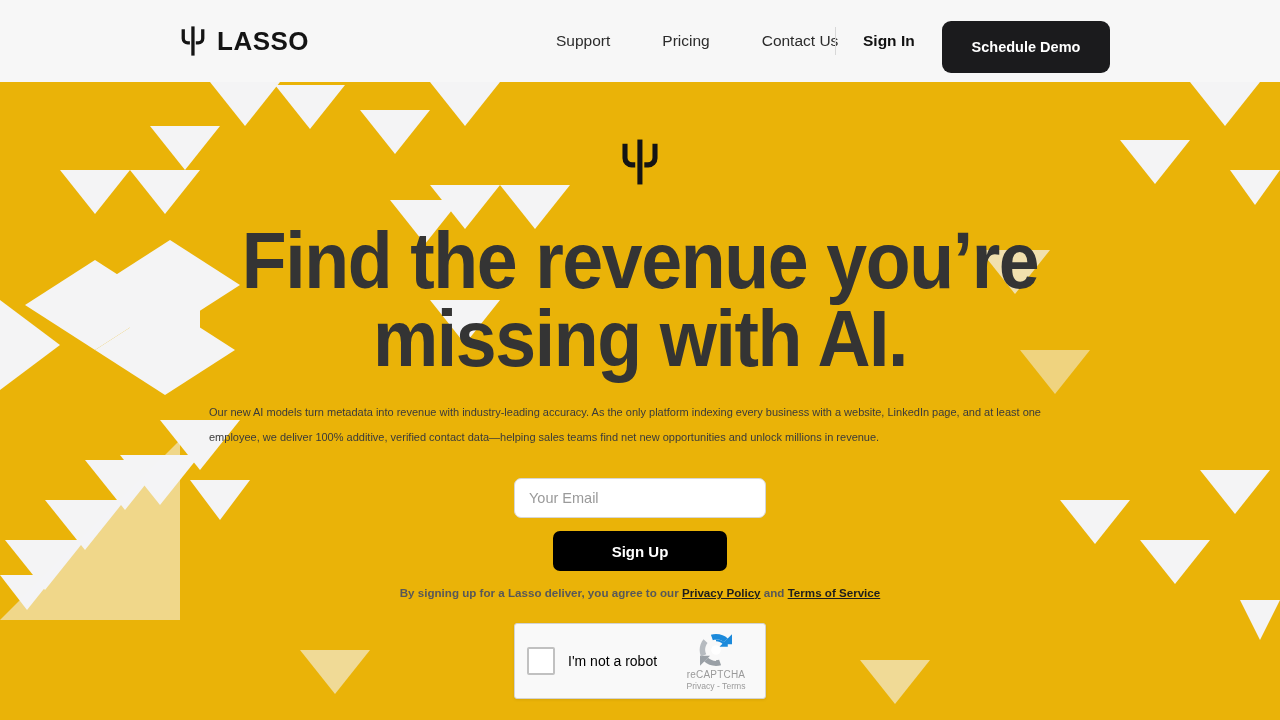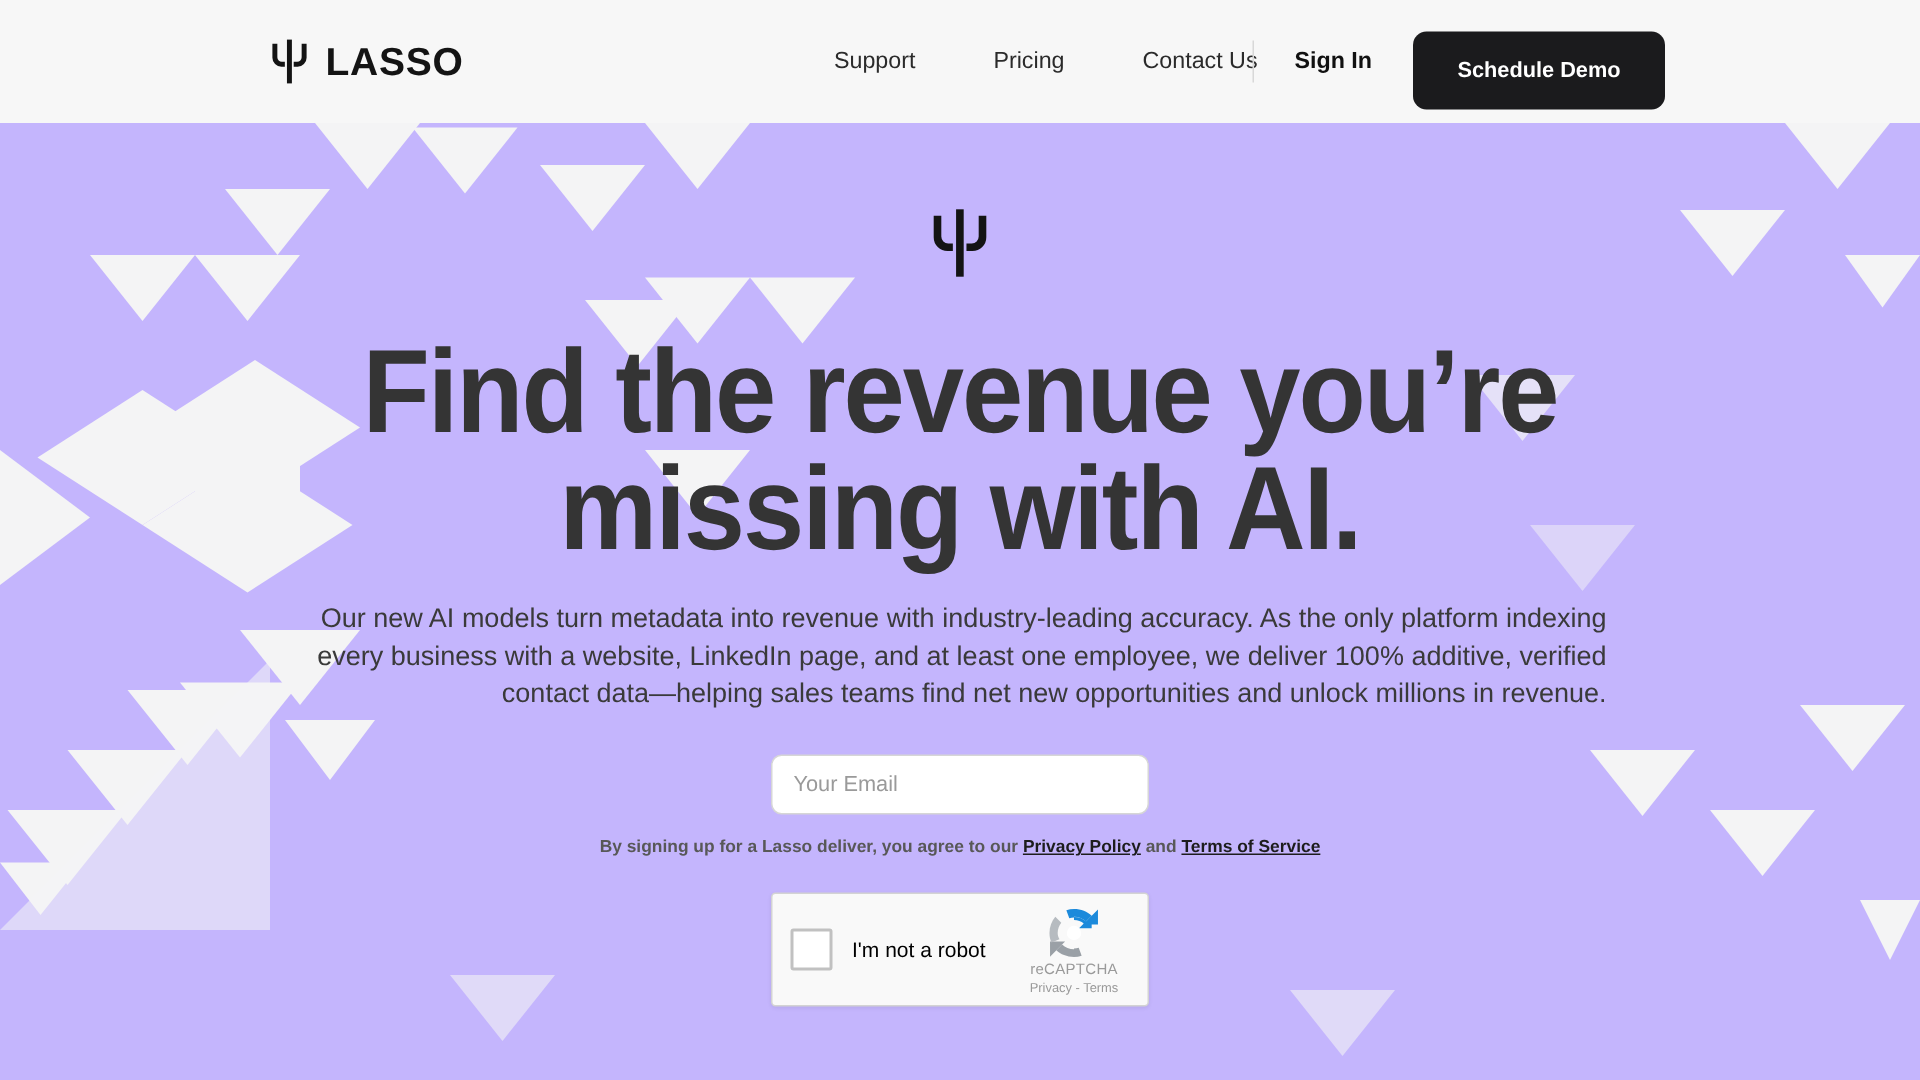--- a/index.html
+++ b/index.html
@@ -2,21 +2,21 @@
 <html><head>
 <meta charset="utf-8">
 <style>
   * { box-sizing: border-box; margin: 0; padding: 0; }
   html, body {
     width: 1280px; height: 720px;
     font-family: "Liberation Sans", sans-serif;
     background: #ffffff;
     overflow: hidden;
   }
-  #page { position: relative; width: 1280px; height: 720px; background:#c4b5fd; }
+  #page { position: relative; width: 1280px; height: 720px; background:#eab308; }
 
   
   #bg-pattern {
     position: absolute; inset: 0;
     z-index: 0; pointer-events: none;
   }
 
   
   #header {
     position: absolute; top: 0; left: 0;
@@ -82,22 +82,22 @@
     font-weight: 700;
     line-height: 0.99;
     letter-spacing: -1.5px;
     color: #343434;
     transform: scaleX(0.93);
   }
 
   #subcopy {
     margin-top: 22px;
     width: 862px;
-    text-align: right;
-    font-size: 18px;
+    text-align: left;
+    font-size: 11px;
     line-height: 25px;
     color: #3a3a3a;
   }
 
   #signup-form {
     margin-top: 28px;
     display: flex; align-items: center; gap: 13px; flex-direction: column;
   }
   #email-input {
     width: 252px; height: 40px;
@@ -242,20 +242,21 @@
 
     <h1 id="headline">
       <span>Find the revenue you’re</span><br>
       <span>missing with AI.</span>
     </h1>
 
     <p id="subcopy">Our new AI models turn metadata into revenue with industry-leading accuracy. As the only platform indexing every business with a website, LinkedIn page, and at least one employee, we deliver 100% additive, verified contact data—helping sales teams find net new opportunities and unlock millions in revenue.</p>
 
     <form id="signup-form">
       <input id="email-input" type="text" placeholder="Your Email" style="">
+      <button id="signup-button">Sign Up</button>
     </form>
 
     <div id="legal">
       <span>By signing up for a Lasso deliver, you agree to our </span><a href="#">Privacy Policy</a><span> and </span><a href="#">Terms of Service</a>
     </div>
 
     <div id="recaptcha">
       <div id="recaptcha-checkbox"></div>
       <span id="recaptcha-label">I'm not a robot</span>
       <div id="recaptcha-brand">

